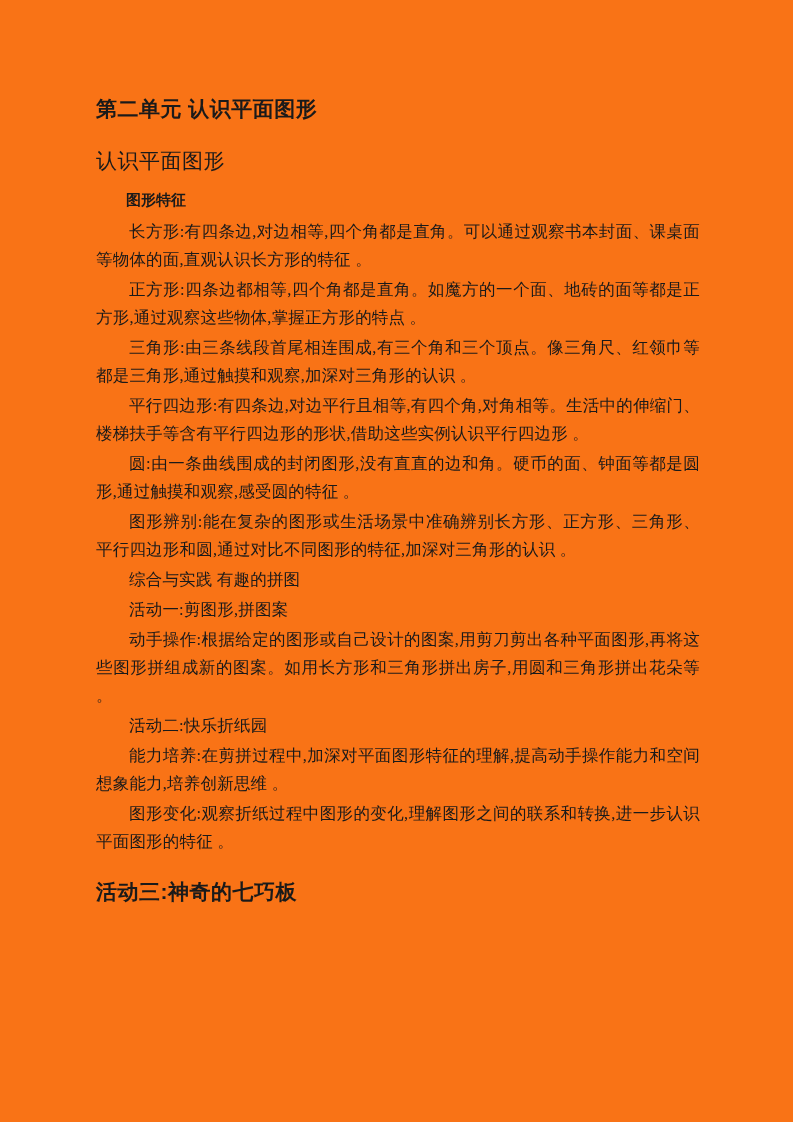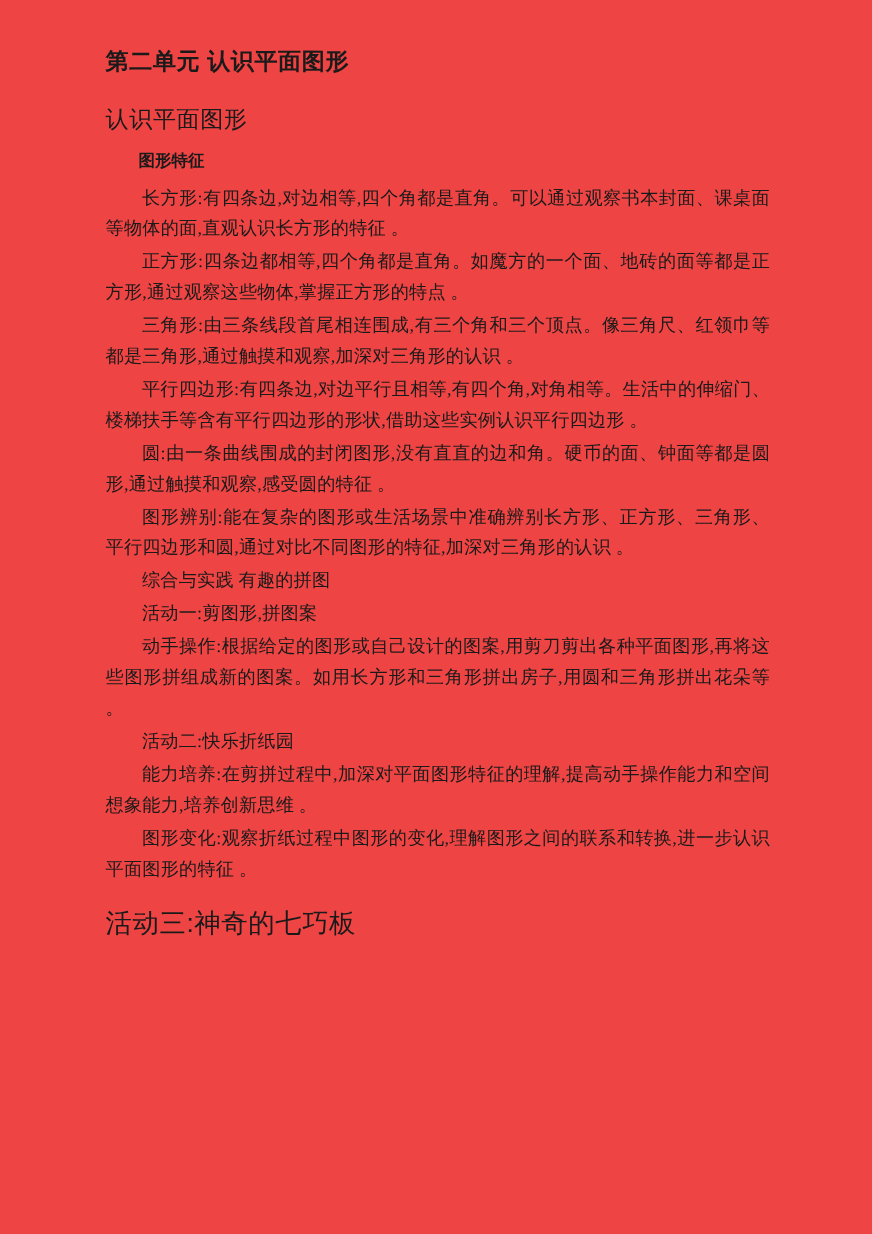--- a/index.html
+++ b/index.html
@@ -7,64 +7,64 @@
     background: #ffffff;
     width: 793px;
     height: 1122px;
     overflow: hidden;
     color: #1a1a1a;
   }
   .page {
     position: relative;
     width: 793px;
     height: 1122px;
-    background: #ef4444;
+    background: #f97316;
     box-sizing: border-box;
-    padding: 43px 93px 0 96px;
+    padding: 95px 93px 0 96px;
     font-family: "Liberation Serif", serif;
   }
   .doc-title {
     font-family: "Liberation Sans", sans-serif;
     font-weight: bold;
     font-size: 21px;
     line-height: 27px;
     margin: 0;
     letter-spacing: 0.5px;
   }
   .doc-subtitle {
     font-family: "Liberation Sans", sans-serif;
     font-weight: normal;
     font-size: 21px;
     line-height: 26px;
     margin: 26px 0 0 0;
     letter-spacing: 0.5px;
   }
   .section-h3 {
-    font-family: Liberation Mono, monospace;
+    font-family: Liberation Sans, sans-serif;
     font-weight: bold;
     font-size: 15px;
     line-height: 20px;
     margin: 16px 0 0 0;
     text-indent: 30px;
   }
   .body-blocks { margin-top: 8px; }
   .para {
     font-size: 16.5px;
     line-height: 28px;
     margin: 0 0 2px 0;
     text-indent: 33px;
     text-align: justify;
     letter-spacing: 0.2px;
   }
   .para b { font-weight: normal; }
   .para.plain { text-align: left; }
   .bottom-heading {
     font-family: "Liberation Sans", sans-serif;
-    font-weight: normal;
-    font-size: 24px;
+    font-weight: bold;
+    font-size: 21px;
     line-height: 27px;
     margin: 22px 0 0 0;
     letter-spacing: 0.5px;
   }
 </style>
 </head>
 <body>
 
 <div class="page">
 

